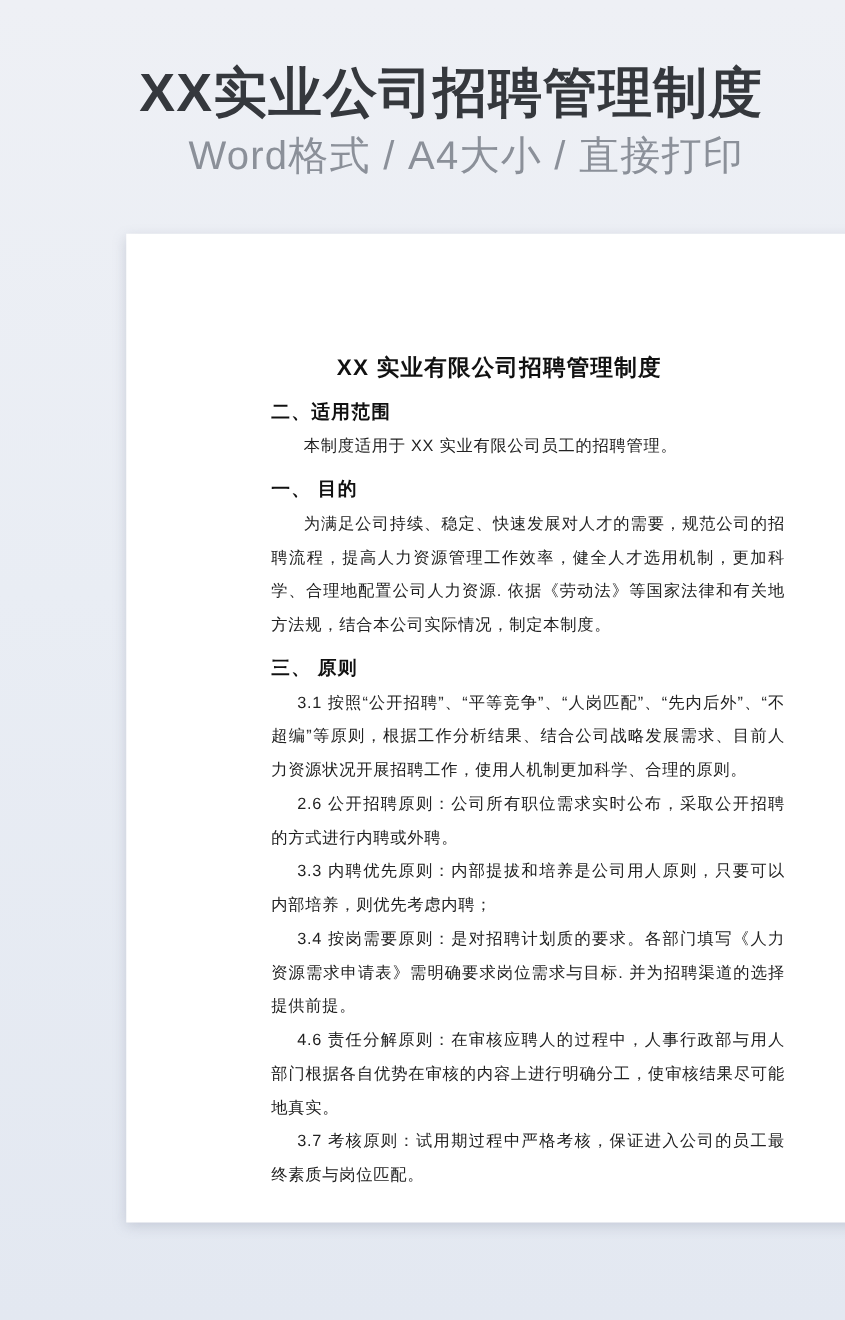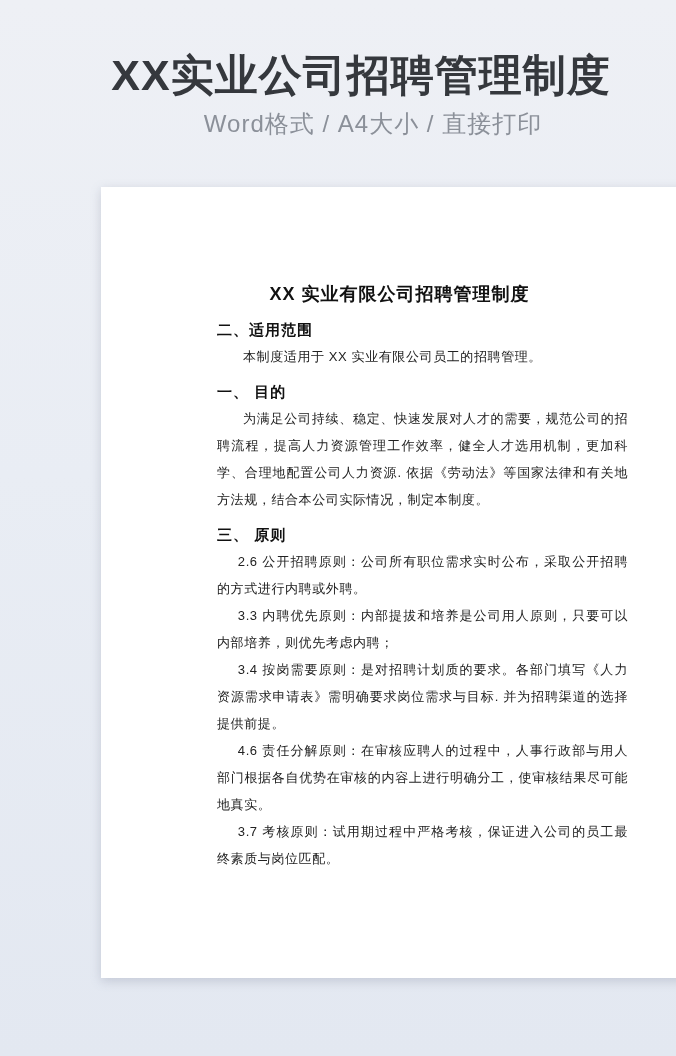--- a/index.html
+++ b/index.html
@@ -16,21 +16,21 @@
   .banner-title {
     margin: 0;
     font-size: 43px;
     line-height: 50px;
     font-weight: 700;
     color: #35383d;
     letter-spacing: 1px;
   }
   .banner-subtitle {
     margin: 9px 0 0 0;
-    font-size: 24px;
+    font-size: 32px;
     line-height: 30px;
     font-weight: 400;
     color: #8b9099;
     letter-spacing: 1px;
     padding-left: 24px;
   }
   .doc-page {
     position: absolute;
     left: 55px; top: 187px;
     width: 597px; height: 791px;
@@ -82,19 +82,20 @@
     <p class="para indent-2">本制度适用于 XX 实业有限公司员工的招聘管理。</p>
   </section>
 
   <section>
     <h3 class="sec-heading">一、 目的</h3>
     <p class="para indent-2">为满足公司持续、稳定、快速发展对人才的需要，规范公司的招聘流程，提高人力资源管理工作效率，健全人才选用机制，更加科学、合理地配置公司人力资源. 依据《劳动法》等国家法律和有关地方法规，结合本公司实际情况，制定本制度。</p>
   </section>
 
   <section>
     <h3 class="sec-heading">三、 原则</h3>
+    <p class="para indent-num">3.1 按照“公开招聘”、“平等竞争”、“人岗匹配”、“先内后外”、“不超编”等原则，根据工作分析结果、结合公司战略发展需求、目前人力资源状况开展招聘工作，使用人机制更加科学、合理的原则。</p>
     <p class="para indent-num">2.6 公开招聘原则：公司所有职位需求实时公布，采取公开招聘的方式进行内聘或外聘。</p>
     <p class="para indent-num">3.3 内聘优先原则：内部提拔和培养是公司用人原则，只要可以内部培养，则优先考虑内聘；</p>
     <p class="para indent-num">3.4 按岗需要原则：是对招聘计划质的要求。各部门填写《人力资源需求申请表》需明确要求岗位需求与目标. 并为招聘渠道的选择提供前提。</p>
     <p class="para indent-num">4.6 责任分解原则：在审核应聘人的过程中，人事行政部与用人部门根据各自优势在审核的内容上进行明确分工，使审核结果尽可能地真实。</p>
     <p class="para indent-num">3.7 考核原则：试用期过程中严格考核，保证进入公司的员工最终素质与岗位匹配。</p>
   </section>
 </main>
 
 </body></html>

